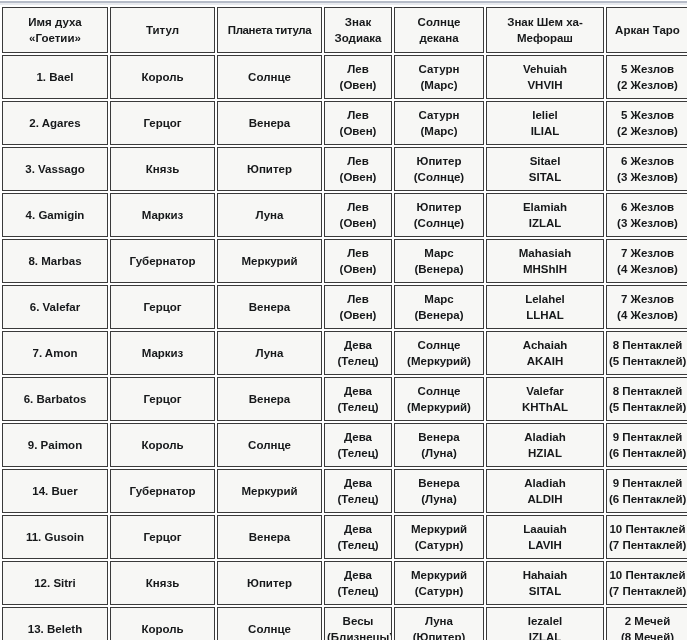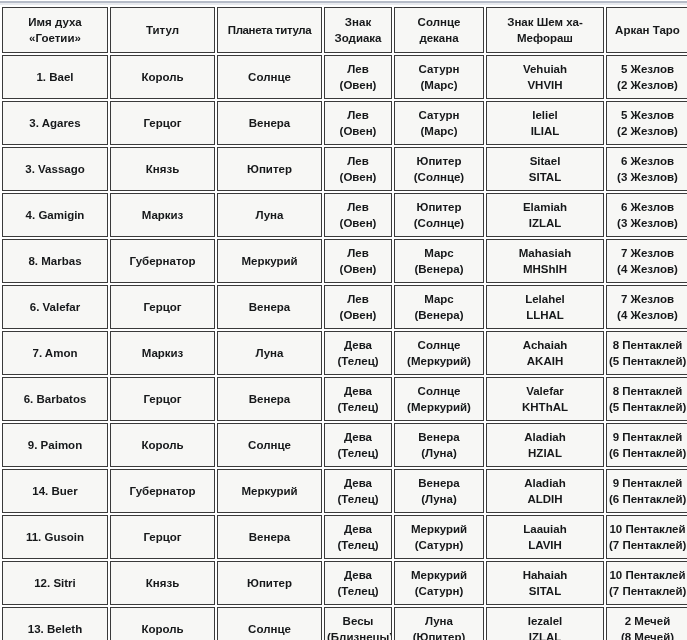--- a/index.html
+++ b/index.html
@@ -129,21 +129,21 @@
           <td class="two-line">
             <span class="l1">Vehuiah</span>
             <span class="l2">VHVIH</span>
           </td>
           <td class="two-line">
             <span class="l1">5 Жезлов</span>
             <span class="l2">(2 Жезлов)</span>
           </td>
         </tr>
         <tr>
-          <td><span>3. Agares</span></td>
+          <td><span>2. Agares</span></td>
           <td><span>Герцог</span></td>
           <td><span>Венера</span></td>
           <td class="two-line">
             <span class="l1">Лев</span>
             <span class="l2">(Овен)</span>
           </td>
           <td class="two-line">
             <span class="l1">Сатурн</span>
             <span class="l2">(Марс)</span>
           </td>

